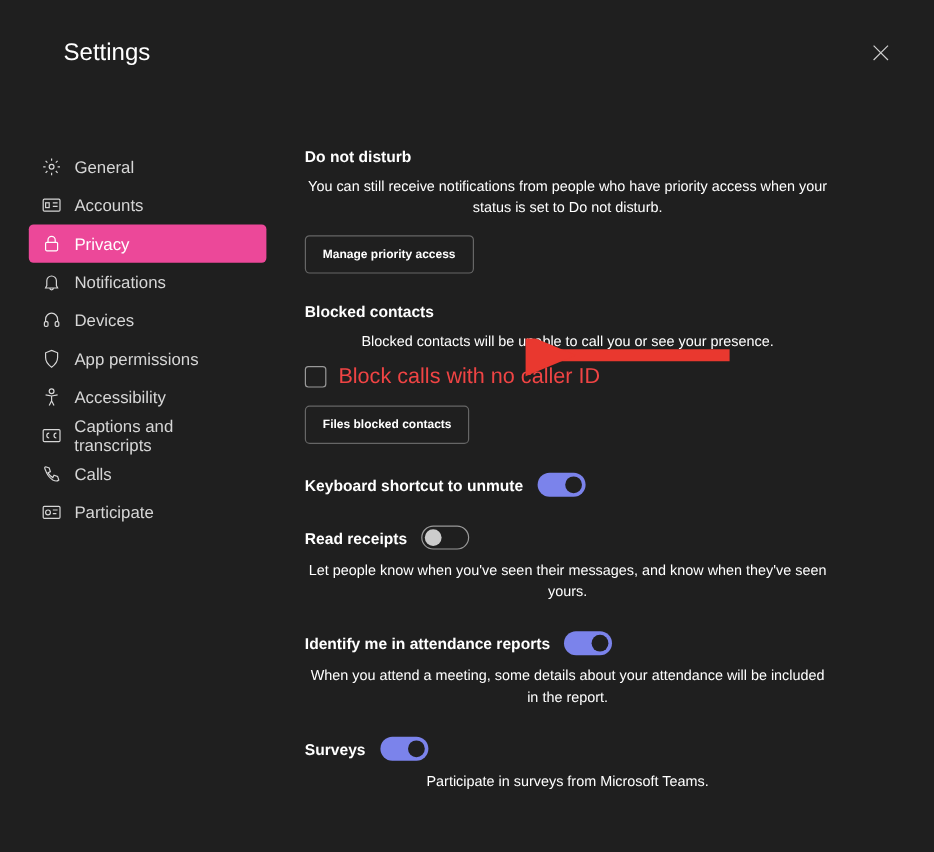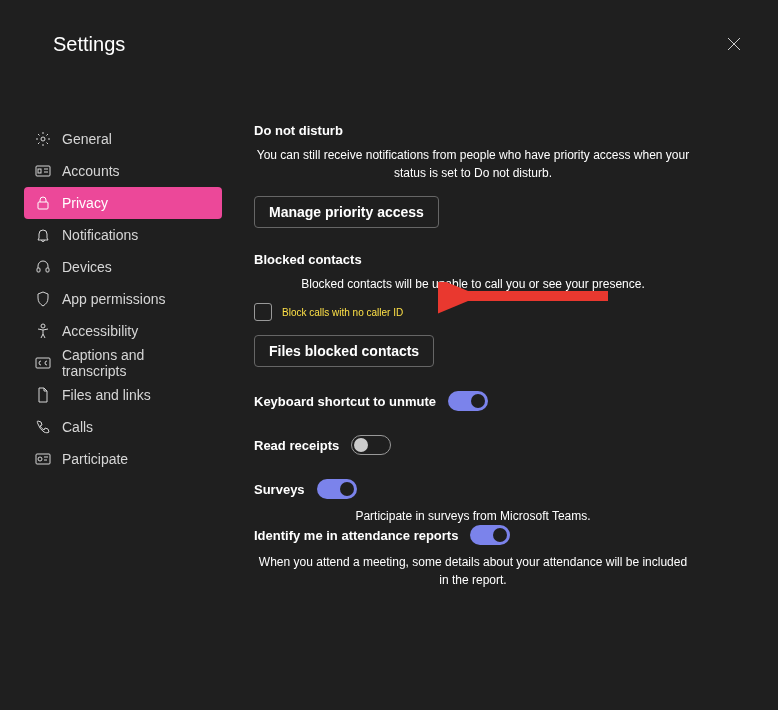--- a/index.html
+++ b/index.html
@@ -84,39 +84,39 @@
   .btn {
     display: inline-flex;
     align-items: center;
     justify-content: center;
     height: 32px;
     padding: 0 14px;
     background: #1f1f1f;
     border: 1px solid #666;
     border-radius: 4px;
     color: #ffffff;
-    font-size: 14px;
+    font-size: 10px;
     font-weight: 600;
     cursor: pointer;
   }
   .checkbox-row {
     display: flex;
     align-items: center;
     gap: 10px;
     margin-bottom: 14px;
   }
   .checkbox {
     width: 18px; height: 18px;
     border: 1px solid #999;
     border-radius: 3px;
     background: transparent;
     cursor: pointer;
     flex-shrink: 0;
   }
-  .checkbox-label { font-size: 10px; color: #fde047; }
+  .checkbox-label { font-size: 18px; color: #ef4444; }
   .toggle {
     width: 40px; height: 20px;
     border-radius: 10px;
     position: relative;
     cursor: pointer;
     flex-shrink: 0;
   }
   .toggle.on { background: #7b83eb; }
   .toggle.off {
     background: transparent;
@@ -221,29 +221,20 @@
           <svg viewBox="0 0 16 16" fill="none" stroke="currentColor" stroke-width="1">
             <rect x="1" y="3" width="14" height="10" rx="1"></rect>
             <path d="M6 6a2 2 0 100 4M12 6a2 2 0 100 4"></path>
           </svg>
         </span>
       <span class="label">Captions and transcripts</span>
     </div>
     <div class="sidebar-item">
       <span class="icon">
           <svg viewBox="0 0 16 16" fill="none" stroke="currentColor" stroke-width="1">
-            <path d="M4 1h5l3 3v11H4V1z"></path>
-            <path d="M9 1v3h3"></path>
-          </svg>
-        </span>
-      <span class="label">Files and links</span>
-    </div>
-    <div class="sidebar-item">
-      <span class="icon">
-          <svg viewBox="0 0 16 16" fill="none" stroke="currentColor" stroke-width="1">
             <path d="M3 2l3 1 1 3-2 1a10 10 0 004 4l1-2 3 1 1 3c-1 1-3 1-5 0A15 15 0 013 5c-1-2-1-3 0-3z"></path>
           </svg>
         </span>
       <span class="label">Calls</span>
     </div>
     <div class="sidebar-item">
       <span class="icon">
           <svg viewBox="0 0 16 16" fill="none" stroke="currentColor" stroke-width="1">
             <rect x="1" y="3" width="14" height="10" rx="1"></rect>
             <circle cx="5" cy="8" r="2"></circle>
@@ -281,40 +272,41 @@
       </div>
     </section>
 
     <section class="section">
       <div class="section-title">
         <span>Read receipts</span>
         <div class="toggle off">
             <div class="knob"></div>
           </div>
       </div>
+      <div class="section-desc">Let people know when you've seen their messages, and know when they've seen yours.</div>
+    </section>
+
+    <section class="section">
+      <div class="section-title">
+        <span>Identify me in attendance reports</span>
+        <div class="toggle on">
+            <div class="knob"></div>
+          </div>
+      </div>
+      <div class="section-desc">When you attend a meeting, some details about your attendance will be included in the report.</div>
     </section>
 
     <section class="section" style="margin-bottom:0">
       <div class="section-title">
         <span>Surveys</span>
         <div class="toggle on">
             <div class="knob"></div>
           </div>
       </div>
       <div class="section-desc" style="margin-bottom:0">Participate in surveys from Microsoft Teams.</div>
-    </section>
-
-    <section class="section">
-      <div class="section-title">
-        <span>Identify me in attendance reports</span>
-        <div class="toggle on">
-            <div class="knob"></div>
-          </div>
-      </div>
-      <div class="section-desc">When you attend a meeting, some details about your attendance will be included in the report.</div>
     </section>
 
   </main>
 </div>
 
 <svg class="arrow" width="180" height="40">
   <defs>
     <marker id="ah" markerWidth="12" markerHeight="12" refX="2" refY="6" orient="auto">
       <path d="M12 1 L0 6 L12 11 Z" fill="#e9382f"></path>
     </marker>

